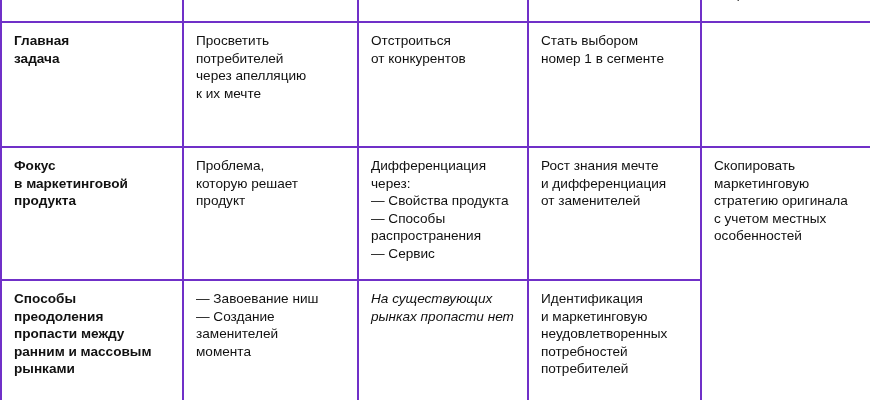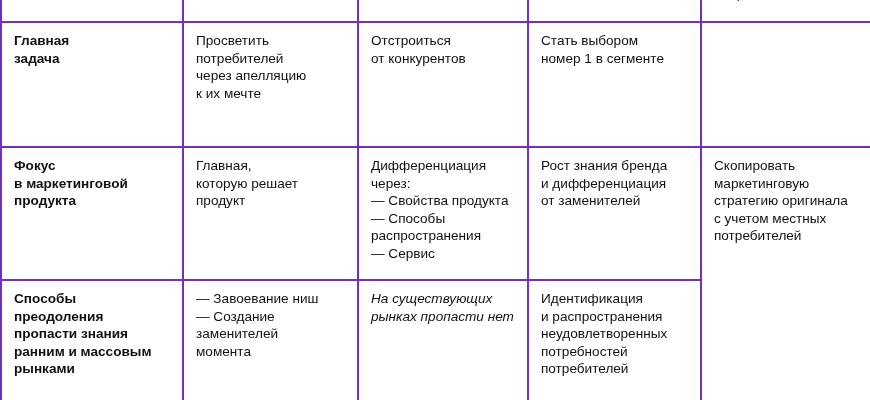--- a/index.html
+++ b/index.html
@@ -112,67 +112,67 @@
         </td>
       </tr>
 
       <tr>
         <td class="head" style="height:112px">
           <span class="lbl cellline">Фокус
 в маркетинговой
 продукта</span>
         </td>
         <td>
-          <span class="cellline">Главная,
+          <span class="cellline">Проблема,
 которую решает
 продукт</span>
         </td>
         <td>
           <span class="cellline">Дифференциация
 через:
 — Свойства продукта
 — Способы
 распространения
 — Сервис</span>
         </td>
         <td>
-          <span class="cellline">Рост знания бренда
+          <span class="cellline">Рост знания мечте
 и дифференциация
 от заменителей</span>
         </td>
         <td class="merge-right" rowspan="2">
           <span class="cellline">Скопировать
 маркетинговую
 стратегию оригинала
 с учетом местных
-потребителей</span>
+особенностей</span>
         </td>
       </tr>
 
       <tr>
         <td class="head" style="height:105px">
           <span class="lbl cellline">Способы
 преодоления
-пропасти знания
+пропасти между
 ранним и массовым
 рынками</span>
         </td>
         <td>
           <span class="cellline">— Завоевание ниш
 — Создание
 заменителей
 момента</span>
         </td>
         <td>
           <span class="cellline ital">На существующих
 рынках пропасти нет</span>
         </td>
         <td>
           <span class="cellline">Идентификация
-и распространения
+и маркетинговую
 неудовлетворенных
 потребностей
 потребителей</span>
         </td>
       </tr>
 
     </tbody>
   </table>
 </div>
 

